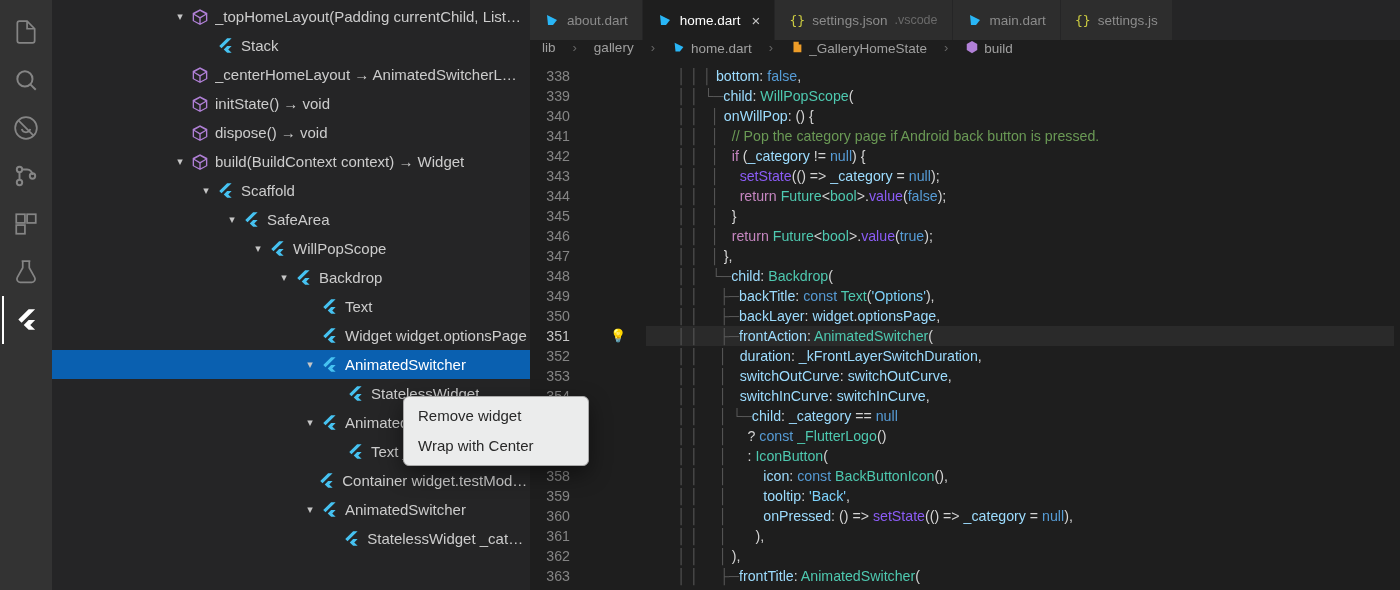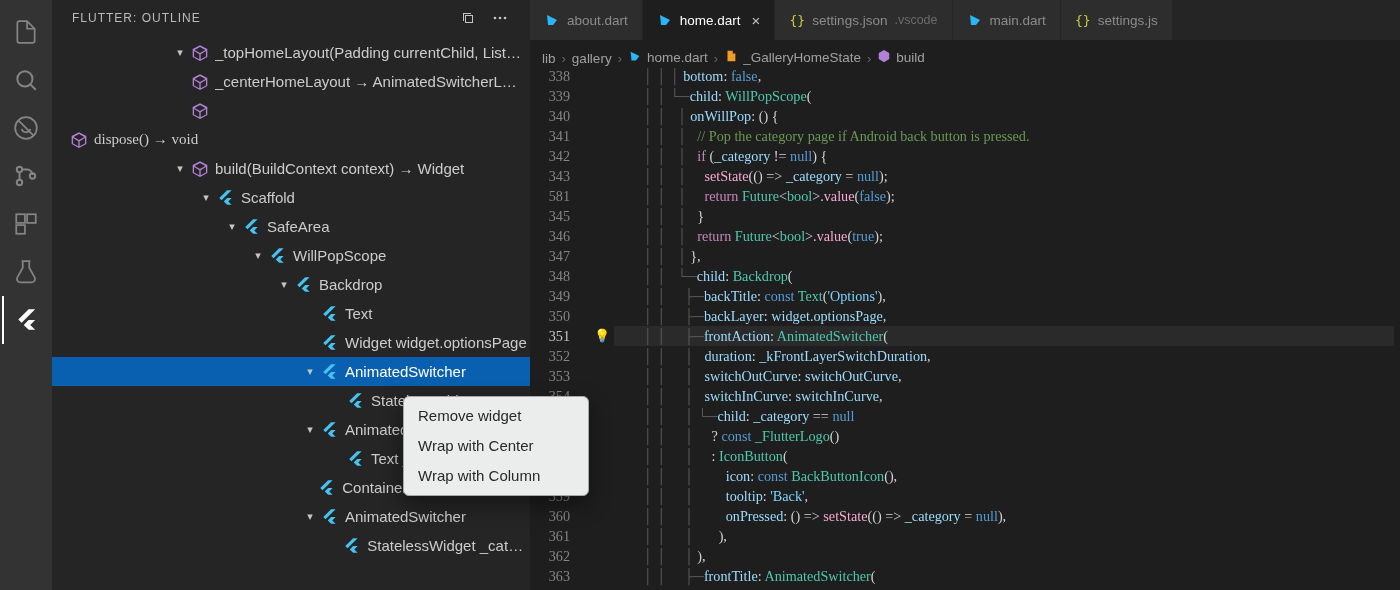--- a/index.html
+++ b/index.html
@@ -118,41 +118,42 @@
   }
   .tab.active { background: #1e1e1e; color: #fff; }
   .tab .tab-icon { width:16px; height:16px; display:inline-flex; align-items:center; justify-content:center; }
   .tab .dart-icon { color:#29b6f6; }
   .tab .json-icon { color:#cbcb41; }
   .tab .close { font-size:15px; margin-left:4px; color:#c5c5c5; }
   .breadcrumbs {
     height: 26px;
     background: #1e1e1e;
     display:flex;
-    align-items:flex-end;
+    align-items:flex-start;
     padding: 0 12px;
     font-size: 13.5px;
     color: #a0a0a0;
-    gap: 6px;
+    gap: 17px;
     border-bottom: 0;
   }
   .breadcrumbs .sep { color:#666; font-size:13px; }
   .breadcrumbs .crumb { display:flex; align-items:center; gap:5px; }
   .breadcrumbs .dart-icon { color:#29b6f6; }
   .breadcrumbs .class-icon { color:#ee9d28; }
   .breadcrumbs .method-icon { color:#b180d7; }
   .code-area {
     flex:1;
     display:flex;
     background:#1e1e1e;
-    font-family: Liberation Serif, serif;
+    font-family: Liberation Sans, sans-serif;
     font-size: 14.2px;
     line-height: 20px;
     overflow:hidden;
     position:relative;
+    gap:16px;
   }
   .gutter {
     width: 60px;
     text-align: right;
     color:#858585;
     padding-right: 20px;
     user-select:none;
     padding-top:0;
   }
   .gutter .current { color:#c6c6c6; }
@@ -176,21 +177,21 @@
   }
   .code .line { height:20px; }
   .code .hl-line { background:#2a2a2a; display:block; height:20px; margin-left:-2px; padding-left:2px;}
   
   .c-kw { color:#c586c0; }      
   .c-blue { color:#569cd6; }    
   .c-lblue { color:#9cdcfe; }   
   .c-teal { color:#4ec9b0; }    
   .c-str { color:#7dd3fc; }     
   .c-comment { color:#6a9955; }
-  .c-yellow { color:#f9a8d4; }
+  .c-yellow { color:#8b5cf6; }
   .guide { color:#585858; }
   .minimap {
     position:absolute;
     right:0; top:0; bottom:0;
     width:6px;
     background:#1e1e1e;
   }
 </style>
 </head>
 <body>
@@ -235,63 +236,58 @@
       </svg>
   </div>
   <div class="activity-item active">
     <svg viewBox="0 0 24 24" fill="currentColor">
         <path d="M13.5 2 4 11.5l3 3L19.5 2h-6zm0 10L9 16.5l4.5 4.5h6L15 16.5 19.5 12h-6z"></path>
       </svg>
   </div>
 </div>
 
 <div class="side-panel">
-  <div class="side-header">
-    <span class="title">FLUTTER: OUTLINE</span>
-    <span class="icon">
-      <svg viewBox="0 0 16 16" width="16" height="16" fill="currentColor">
-          <path d="M3 3h8v1H4v7H3V3zm2 2h8v8H5V5zm1 1v6h6V6H6z"></path>
-        </svg>
-    </span>
-    <span class="icon">
-      <svg viewBox="0 0 16 16" width="16" height="16" fill="currentColor">
-          <circle cx="3" cy="8" r="1.3"></circle>
-          <circle cx="8" cy="8" r="1.3"></circle>
-          <circle cx="13" cy="8" r="1.3"></circle>
-        </svg>
-    </span>
-  </div>
   <div class="outline-tree" id="outline-tree">
       <div class="tree-item" style="padding-left: 121px;">
         <span class="chevron">▾</span>
         <span class="tree-icon cube-icon">
           <svg viewBox="0 0 16 16">
             <use href="#cube-svg"></use>
           </svg>
         </span>
         <span class="label">_topHomeLayout(Padding currentChild, List…</span>
       </div>
+      <div class="tree-item" style="padding-left: 147px;">
+        <span class="chevron"></span>
+        <span class="tree-icon flutter-icon">
+          <svg viewBox="0 0 16 16">
+            <use href="#flutter-svg"></use>
+          </svg>
+        </span>
+        <span class="label">Stack</span>
+      </div>
       <div class="tree-item" style="padding-left: 121px;">
         <span class="chevron"></span>
         <span class="tree-icon cube-icon">
           <svg viewBox="0 0 16 16">
             <use href="#cube-svg"></use>
           </svg>
         </span>
         <span class="label">_centerHomeLayout → AnimatedSwitcherL…</span>
       </div>
       <div class="tree-item" style="padding-left: 121px;">
         <span class="chevron"></span>
         <span class="tree-icon cube-icon">
           <svg viewBox="0 0 16 16">
             <use href="#cube-svg"></use>
           </svg>
         </span>
-      </div>
-      <div class="tree-item" style=" font-family: Liberation Serif, serif;">
+        <span class="label">initState() → void</span>
+      </div>
+      <div class="tree-item" style="padding-left: 121px;">
         <span class="chevron"></span>
         <span class="tree-icon cube-icon">
           <svg viewBox="0 0 16 16">
             <use href="#cube-svg"></use>
           </svg>
         </span>
         <span class="label">dispose() → void</span>
       </div>
       <div class="tree-item" style="padding-left: 121px;">
         <span class="chevron">▾</span>
@@ -494,21 +490,21 @@
       </span>
     </div>
   <div class="code-area">
     <div class="gutter" id="gutter">
         <div>338</div>
         <div>339</div>
         <div>340</div>
         <div>341</div>
         <div>342</div>
         <div>343</div>
-        <div>581</div>
+        <div>344</div>
         <div>345</div>
         <div>346</div>
         <div>347</div>
         <div>348</div>
         <div>349</div>
         <div>350</div>
         <div class="current">351</div>
         <div>352</div>
         <div>353</div>
         <div>354</div>
@@ -551,21 +547,20 @@
         <div style="height: 20px;"></div>
       </div>
     <div class="code" id="code"><div class="line">        <span class="guide">│ │ │ </span><span class="c-lblue">bottom</span>: <span class="c-blue">false</span>,</div><div class="line">        <span class="guide">│ │ └─</span><span class="c-lblue">child</span>: <span class="c-teal">WillPopScope</span>(</div><div class="line">        <span class="guide">│ │   │ </span><span class="c-lblue">onWillPop</span>: () {</div><div class="line">        <span class="guide">│ │   │   </span><span class="c-comment">// Pop the category page if Android back button is pressed.</span></div><div class="line">        <span class="guide">│ │   │   </span><span class="c-kw">if</span> (<span class="c-lblue">_category</span> != <span class="c-blue">null</span>) {</div><div class="line">        <span class="guide">│ │   │     </span><span class="c-yellow">setState</span>(() =&gt; <span class="c-lblue">_category</span> = <span class="c-blue">null</span>);</div><div class="line">        <span class="guide">│ │   │     </span><span class="c-kw">return</span> <span class="c-teal">Future</span>&lt;<span class="c-teal">bool</span>&gt;.<span class="c-yellow">value</span>(<span class="c-blue">false</span>);</div><div class="line">        <span class="guide">│ │   │   </span>}</div><div class="line">        <span class="guide">│ │   │   </span><span class="c-kw">return</span> <span class="c-teal">Future</span>&lt;<span class="c-teal">bool</span>&gt;.<span class="c-yellow">value</span>(<span class="c-blue">true</span>);</div><div class="line">        <span class="guide">│ │   │ </span>},</div><div class="line">        <span class="guide">│ │   └─</span><span class="c-lblue">child</span>: <span class="c-teal">Backdrop</span>(</div><div class="line">        <span class="guide">│ │     ├─</span><span class="c-lblue">backTitle</span>: <span class="c-blue">const</span> <span class="c-teal">Text</span>(<span class="c-str">'Options'</span>),</div><div class="line">        <span class="guide">│ │     ├─</span><span class="c-lblue">backLayer</span>: <span class="c-lblue">widget</span>.<span class="c-lblue">optionsPage</span>,</div><div class="line hl-line">        <span class="guide">│ │     ├─</span><span class="c-lblue">frontAction</span>: <span class="c-teal">AnimatedSwitcher</span>(</div><div class="line">        <span class="guide">│ │     │   </span><span class="c-lblue">duration</span>: <span class="c-lblue">_kFrontLayerSwitchDuration</span>,</div><div class="line">        <span class="guide">│ │     │   </span><span class="c-lblue">switchOutCurve</span>: <span class="c-lblue">switchOutCurve</span>,</div><div class="line">        <span class="guide">│ │     │   </span><span class="c-lblue">switchInCurve</span>: <span class="c-lblue">switchInCurve</span>,</div><div class="line">        <span class="guide">│ │     │ └─</span><span class="c-lblue">child</span>: <span class="c-lblue">_category</span> == <span class="c-blue">null</span></div><div class="line">        <span class="guide">│ │     │     </span>? <span class="c-blue">const</span> <span class="c-teal">_FlutterLogo</span>()</div><div class="line">        <span class="guide">│ │     │     </span>: <span class="c-teal">IconButton</span>(</div><div class="line">        <span class="guide">│ │     │         </span><span class="c-lblue">icon</span>: <span class="c-blue">const</span> <span class="c-teal">BackButtonIcon</span>(),</div><div class="line">        <span class="guide">│ │     │         </span><span class="c-lblue">tooltip</span>: <span class="c-str">'Back'</span>,</div><div class="line">        <span class="guide">│ │     │         </span><span class="c-lblue">onPressed</span>: () =&gt; <span class="c-yellow">setState</span>(() =&gt; <span class="c-lblue">_category</span> = <span class="c-blue">null</span>),</div><div class="line">        <span class="guide">│ │     │       </span>),</div><div class="line">        <span class="guide">│ │     │ </span>),</div><div class="line">        <span class="guide">│ │     ├─</span><span class="c-lblue">frontTitle</span>: <span class="c-teal">AnimatedSwitcher</span>(</div></div>
     <div class="minimap"></div>
   </div>
 </div>
 
 <div class="context-menu" id="context-menu">
     <div class="menu-item">Remove widget</div>
     <div class="menu-item">Wrap with Center</div>
-    <div class="menu-item">Wrap with Column</div>
   </div>
 
 <svg width="0" height="0" style="position:absolute">
   <defs>
     <g id="cube-svg">
         <path fill="currentColor" d="M8 1 1.5 4.5v7L8 15l6.5-3.5v-7L8 1zm0 1.7 4.8 2.6L8 7.9 3.2 5.3 8 2.7zM2.7 6.3 7.4 9v4.5l-4.7-2.5V6.3zm10.6 0v4.7l-4.7 2.5V9l4.7-2.7z"></path>
       </g>
     <g id="flutter-svg">
         <path fill="currentColor" d="M9 1 2 8l2 2L13 1H9zm0 7-3 3 3 3h4l-3-3 3-3H9z"></path>
       </g>

